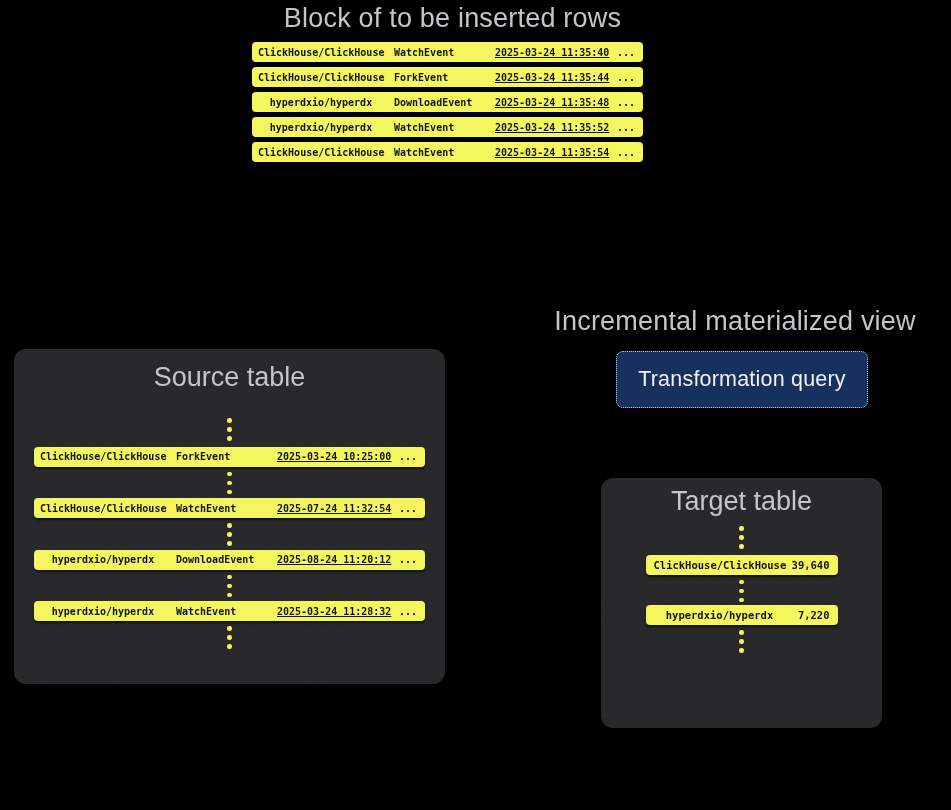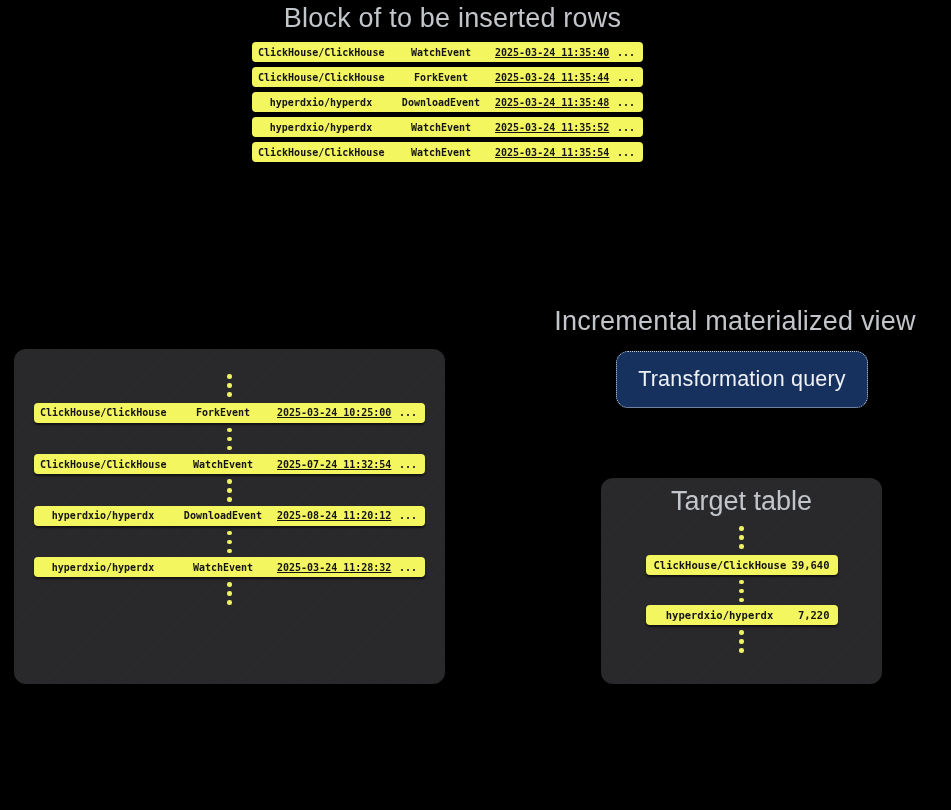--- a/index.html
+++ b/index.html
@@ -33,42 +33,42 @@
     display:flex;
     align-items:center;
     font-family:"DejaVu Sans Mono", monospace;
     font-weight:bold;
     font-size:10px;
     color:#141414;
     box-shadow:0 2px 2px rgba(0,0,0,0.55);
     white-space:nowrap;
   }
   .col-repo  { width:126px; margin-left:6px;  text-align:center; }
-  .col-event { width:94px;  margin-left:10px; text-align:center; }
+  .col-event { width:94px;  margin-left:10px; text-align:left; }
   .col-ts    { width:114px; margin-left:7px;  text-align:center;text-decoration:underline; }
   .col-more  { flex:1; text-align:right; padding-right:8px; }
 
   #insert-block {
     position:absolute; left:252px; top:42px; width:391px;
   }
 
   
   .panel {
     position:absolute;
     background:#28282b;
     background-image:repeating-linear-gradient(135deg,
       rgba(255,255,255,0.015) 0px, rgba(255,255,255,0.015) 1px,
       transparent 1px, transparent 3px);
     border-radius:12px;
     display:flex;
     flex-direction:column;
     align-items:center;
   }
   #source-box { left:14px;  top:349px; width:431px; height:335px; }
-  #target-box { left:601px; top:478px; width:281px; height:206px; }
+  #target-box { left:601px; top:478px; width:281px; height:250px; }
 
   .panel-title {
     font-size:27px;
     font-weight:400;
     color:#c2c5c9;
     line-height:31px;
     white-space:nowrap;
   }
   #source-box .panel-title { margin-top:13px; }
   #target-box .panel-title { margin-top:8px; }
@@ -114,21 +114,21 @@
   #target-box .target-row { margin-top:6px; }
   #target-box .target-row.second { margin-top:3px; }
 
   
   #transform-btn {
     position:absolute;
     left:616px; top:351px;
     width:252px; height:57px;
     background:#17315f;
     border:1.5px dotted #ccd2d9;
-    border-radius:12px;
+    border-radius:7px;
     display:flex;
     align-items:center;
     justify-content:center;
     color:#eef1f5;
     font-size:21.5px;
     letter-spacing:0.2px;
     white-space:nowrap;
   }
 </style>
 </head>
@@ -163,20 +163,21 @@
   </div>
   <div class="data-row">
     <span class="col-repo">ClickHouse/ClickHouse</span>
     <span class="col-event">WatchEvent</span>
     <span class="col-ts">2025-03-24 11:35:54</span>
     <span class="col-more">...</span>
   </div>
 </div>
 
 <div id="source-box" class="panel">
+  <div class="panel-title">Source table</div>
 
   <div class="dots first">
       <span class="dot"></span>
       <span class="dot"></span>
       <span class="dot"></span>
     </div>
 
   <div class="data-row first">
     <span class="col-repo">ClickHouse/ClickHouse</span>
     <span class="col-event">ForkEvent</span>

